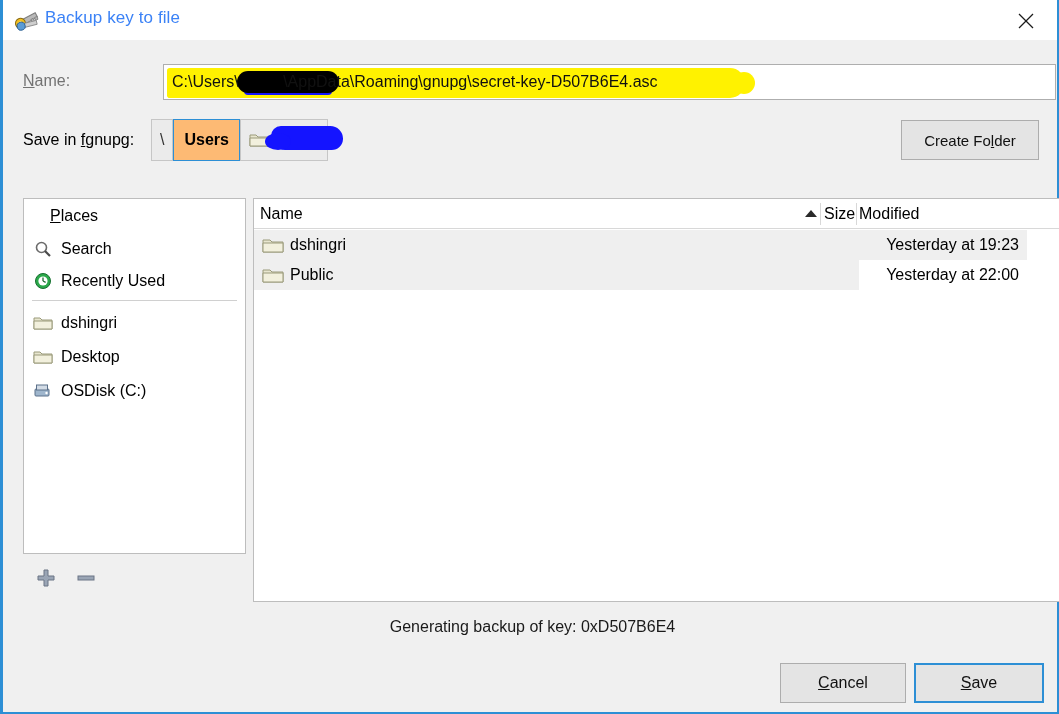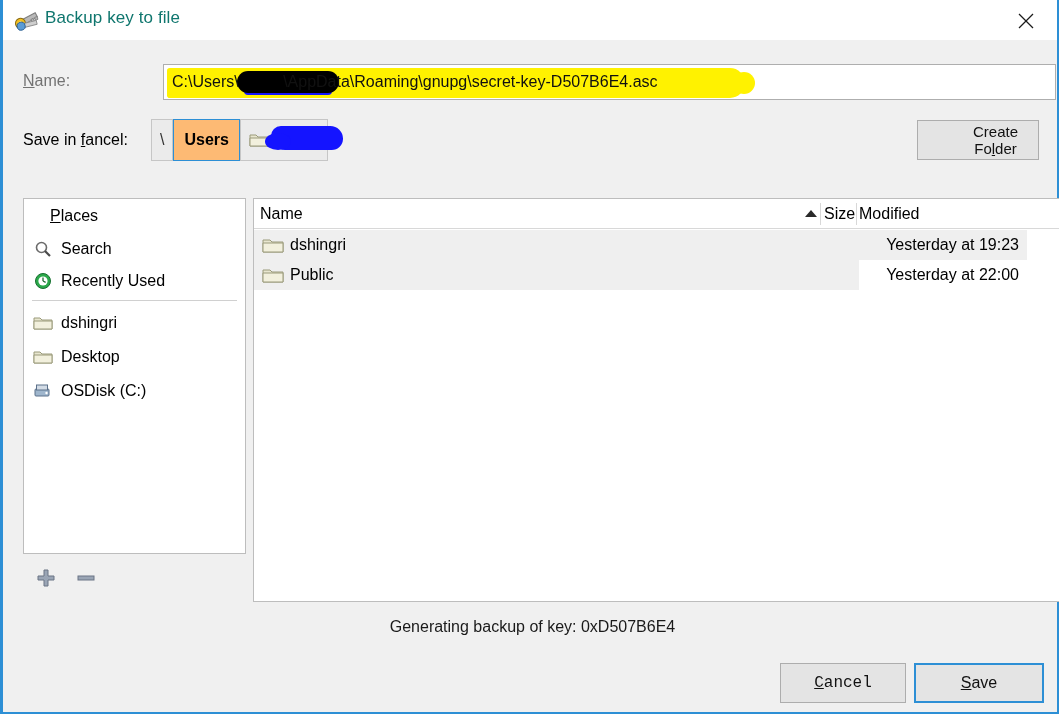--- a/index.html
+++ b/index.html
@@ -26,21 +26,21 @@
     position: absolute; left: 0; top: 0;
     width: 100%; height: 40px;
     background: #ffffff;
   }
   #title-icon {
     position: absolute; left: 8px; top: 9px;
     width: 30px; height: 24px;
   }
   #title-text {
     position: absolute; left: 42px; top: 8px;
-    font-size: 17px; color: #0f766e;
+    font-size: 17px; color: #3b82f6;
     letter-spacing: .1px;
   }
   #close-btn {
     position: absolute; right: 14px; top: 8px;
     width: 34px; height: 26px;
     cursor: pointer;
   }
   #close-btn svg { display: block; }
 
   
@@ -134,27 +134,26 @@
   #crumb-blue-blob:before {
     content: ""; position: absolute;
     left: -6px; top: 7px;
     width: 26px; height: 17px;
     background: #1414ff;
     border-radius: 50%;
   }
 
   #create-folder-btn {
     position: absolute; right: 18px; top: 120px;
-    width: 122px; height: 40px;
+    width: 138px; height: 40px;
     background: #e4e4e4;
     border: 1px solid #adadad;
     font-family: "Liberation Sans", sans-serif;
     font-size: 15px; color: #111;
     cursor: pointer;
-    padding-left: 41px;
   }
 
   
   #places-panel {
     position: absolute; left: 20px; top: 198px;
     width: 223px; height: 356px;
     background: #ffffff;
     border: 1px solid #bdbdbd;
   }
   #places-header {
@@ -282,21 +281,21 @@
     text-align: center;
     font-size: 16px; color: #1a1a1a;
   }
 
   
   #cancel-btn {
     position: absolute; left: 777px; top: 663px;
     width: 126px; height: 40px;
     background: #e4e4e4;
     border: 1px solid #adadad;
-    font-family: Liberation Mono, monospace;
+    font-family: Liberation Sans, sans-serif;
     font-size: 16px; color: #111;
     cursor: pointer;
   }
   #save-btn {
     position: absolute; left: 911px; top: 663px;
     width: 130px; height: 40px;
     background: #e4e4e4;
     border: 2px solid #2d8fd5;
     font-family: "Liberation Sans", sans-serif;
     font-size: 16px; color: #111;
@@ -339,21 +338,21 @@
   </div>
 
   <div id="name-input-wrap">
     <div id="name-highlight"></div>
     <div id="name-redaction-blue"></div>
     <div id="name-redaction"></div>
     <input id="name-input" type="text" value="C:\Users\          \AppData\Roaming\gnupg\secret-key-D507B6E4.asc" style="">
   </div>
 
   <div id="folder-label">
-    <span>Save in </span><u>f</u><span>ancel:</span>
+    <span>Save in </span><u>f</u><span>gnupg:</span>
   </div>
 
   <div id="crumbs">
     <div class="crumb sep">\</div>
     <div class="crumb selected">Users</div>
     <div class="crumb redacted">
       <svg class="crumb-folder-icon" viewBox="0 0 20 16">
         <path d="M1 3 H7 L9 5 H19 V14 H1 Z" fill="#e8e6cf" stroke="#9a9a7a" stroke-width="1"></path>
         <path d="M1 6 H19 V14 H1 Z" fill="#f2f0dd" stroke="#9a9a7a" stroke-width="1"></path>
       </svg>

